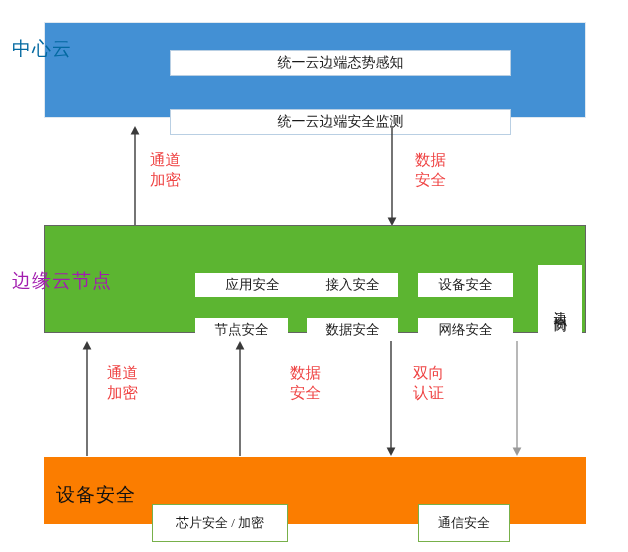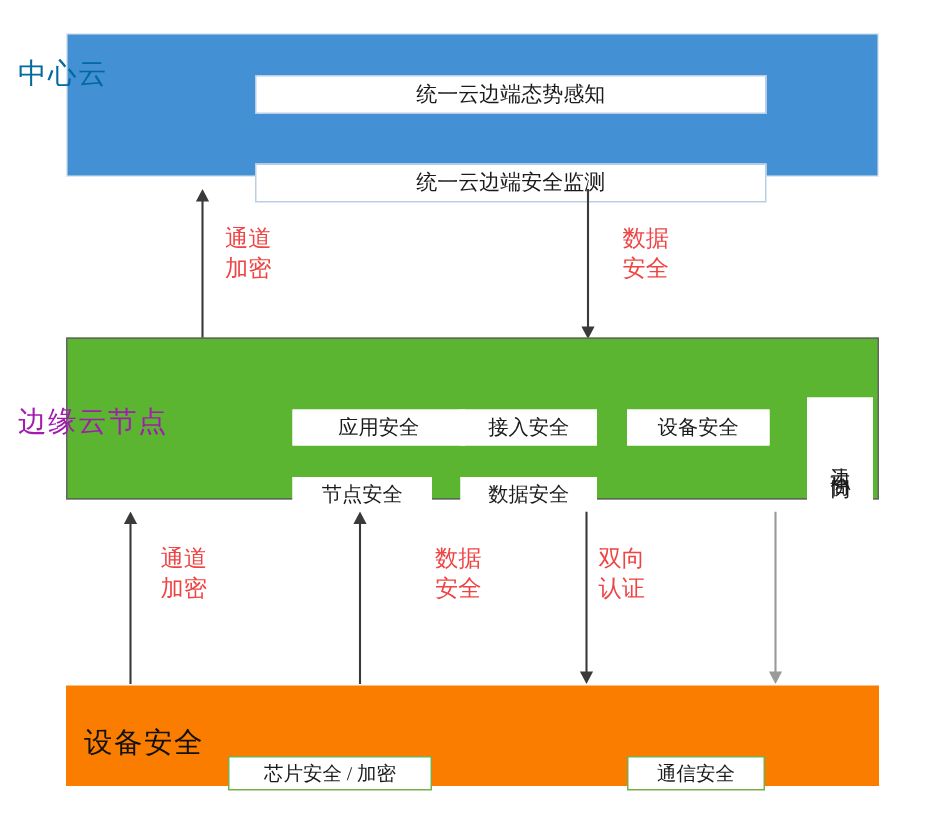--- a/index.html
+++ b/index.html
@@ -94,21 +94,21 @@
   }
   .chip-edge-vert {
     border: 1px solid #ffffff;
     font-size: 13.5px;
     writing-mode: vertical-rl;
     text-orientation: upright;
     letter-spacing: 3px;
     line-height: 1;
   }
   .chip-device {
-    height: 23px;
+    height: 38px;
     border: 1px solid #77B04A;
     font-size: 13px;
   }
 
   
   .arrow {
     position: absolute;
   }
   .arrow svg { display: block; }
 
@@ -159,20 +159,21 @@
   <div class="band band-edge"></div>
 
   <div class="band-title title-edge" style="top:268px;">边缘云节点</div>
 
   <div class="chip chip-edge" style="left:195px; top:253px; width:115px;">应用安全</div>
   <div class="chip chip-edge" style="left:307px; top:253px; width:91px;">接入安全</div>
   <div class="chip chip-edge" style="left:418px; top:253px; width:95px;">设备安全</div>
 
   <div class="chip chip-edge" style="left:195px; top:298px; width:93px;text-align:right;">节点安全</div>
   <div class="chip chip-edge" style="left:307px; top:298px; width:91px;">数据安全</div>
+  <div class="chip chip-edge" style="left:418px; top:298px; width:95px;">网络安全</div>
 
   <div class="chip chip-edge-vert" style="left:538px; top:245px; width:44px; height:82px;">边云协同</div>
 
   <div class="arrow" style="left:80px; top:341px;">
     <svg width="14" height="115" viewBox="0 0 14 115">
       <line x1="7" y1="115" x2="7" y2="6" stroke="#3a3a3a" stroke-width="1.4"></line>
       <path d="M7 0 L2.6 8.4 L11.4 8.4 Z" fill="#3a3a3a"></path>
     </svg>
   </div>
   <div class="arrow-label" style="left:107px; top:363px;">
@@ -190,21 +191,21 @@
     <div>数据</div>
     <div>安全</div>
   </div>
 
   <div class="arrow" style="left:384px; top:341px;">
     <svg width="14" height="115" viewBox="0 0 14 115">
       <line x1="7" y1="0" x2="7" y2="109" stroke="#3a3a3a" stroke-width="1.4"></line>
       <path d="M7 115 L2.6 106.6 L11.4 106.6 Z" fill="#3a3a3a"></path>
     </svg>
   </div>
-  <div class="arrow-label" style="left:399px; top:363px;">
+  <div class="arrow-label" style="left:413px; top:363px;">
     <div>双向</div>
     <div>认证</div>
   </div>
 
   <div class="arrow" style="left:510px; top:341px;">
     <svg width="14" height="115" viewBox="0 0 14 115">
       <line x1="7" y1="0" x2="7" y2="109" stroke="#9a9a9a" stroke-width="1.4"></line>
       <path d="M7 115 L2.6 106.6 L11.4 106.6 Z" fill="#9a9a9a"></path>
     </svg>
   </div>

